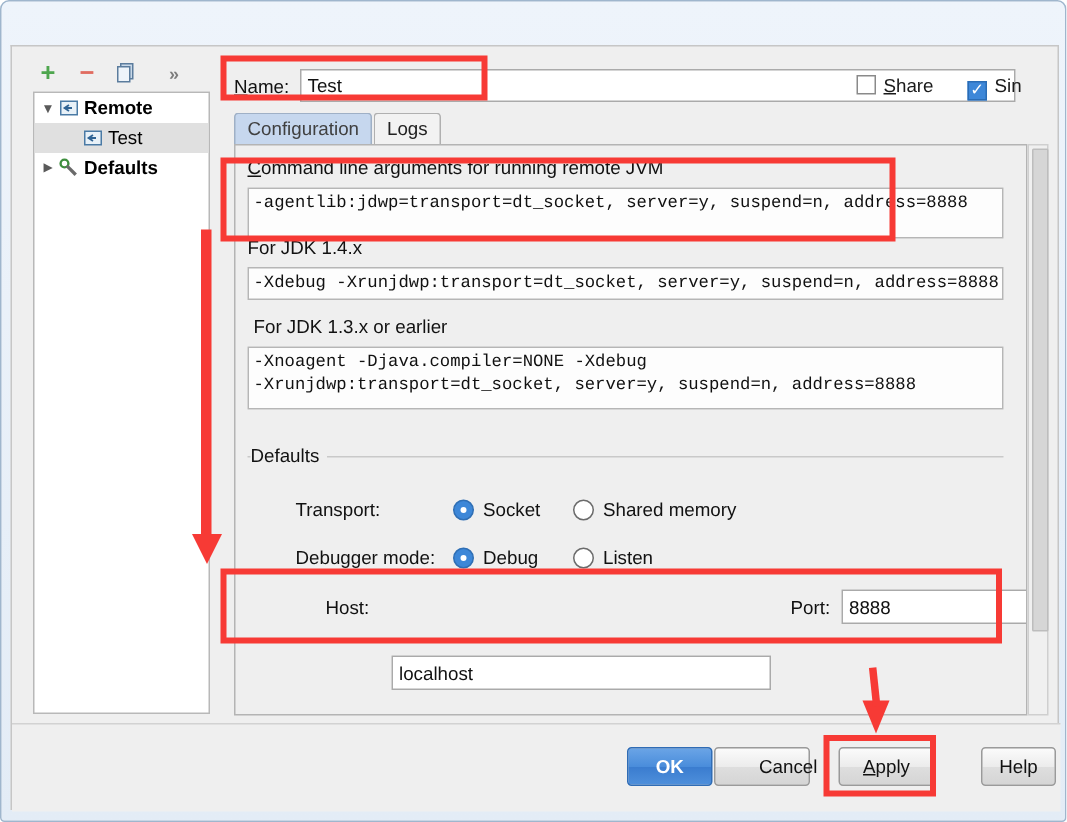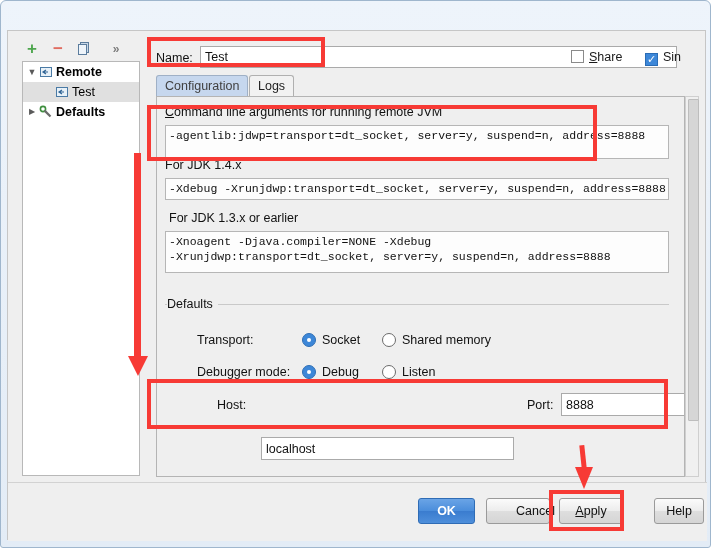--- a/index.html
+++ b/index.html
@@ -381,21 +381,21 @@
 
       </div>
 
       <div id="panel-scroll">
         <div id="panel-thumb"></div>
       </div>
     </div>
 
     <div id="bottom-bar">
       <div class="dlg-btn primary" style="left:410px; width:57px;">OK</div>
-      <div class="dlg-btn" style="left:478px; width:64px;padding-left:29px;">Cancel</div>
+      <div class="dlg-btn" style="left:468px; width:64px;padding-left:29px;">Cancel</div>
       <div class="dlg-btn" style="left:551px; width:64px;"><u>A</u>pply</div>
       <div class="dlg-btn" style="left:646px; width:50px;">Help</div>
     </div>
   </div>
 
   <div class="anno" style="left:146px; top:36px; width:178px; height:30px;"></div>
 
   <div class="anno" style="left:146px; top:104px; width:450px; height:56px;"></div>
 
   <div class="anno" style="left:146px; top:378px; width:521px; height:50px;"></div>

